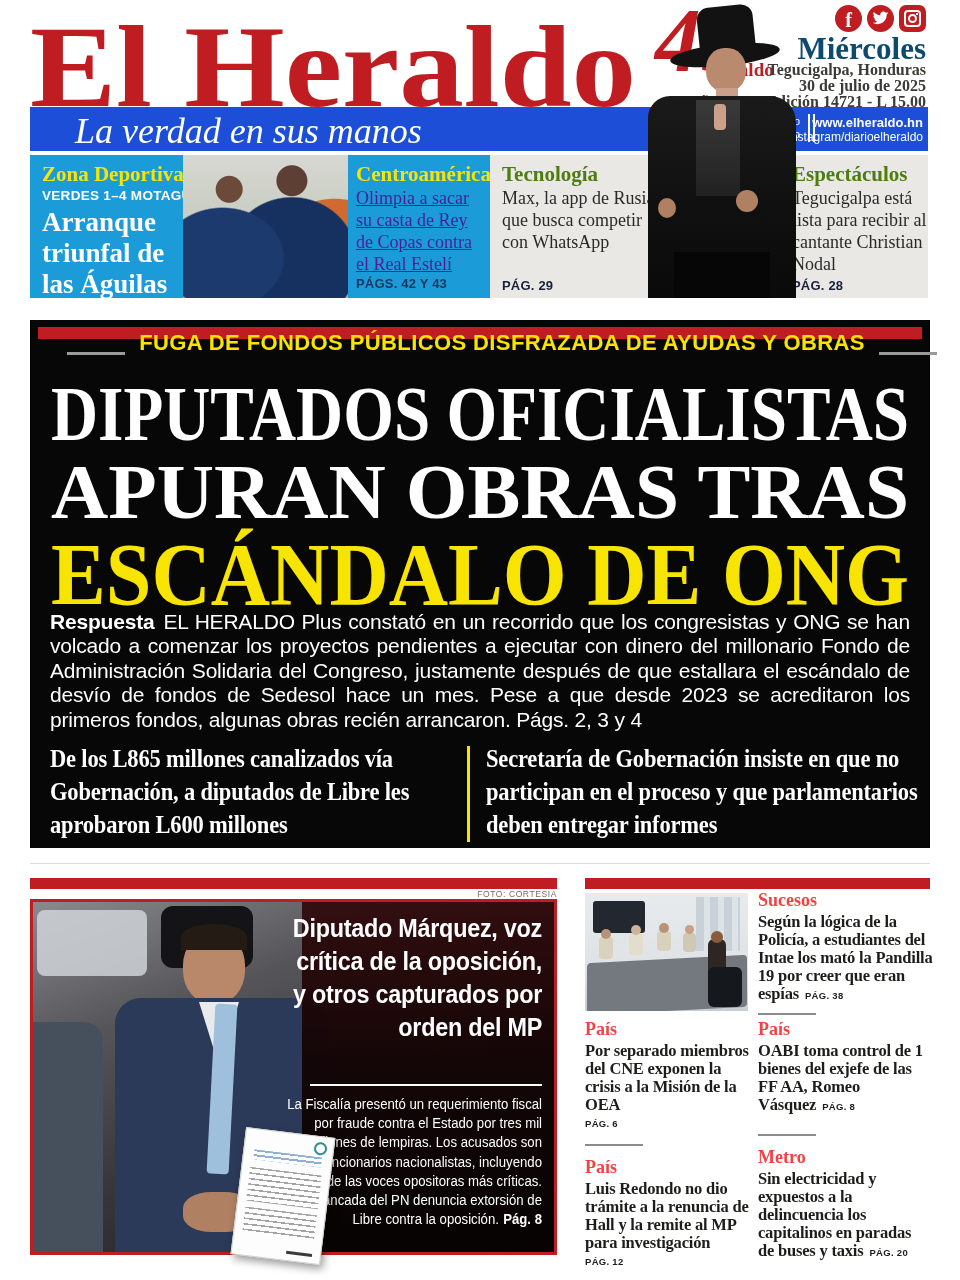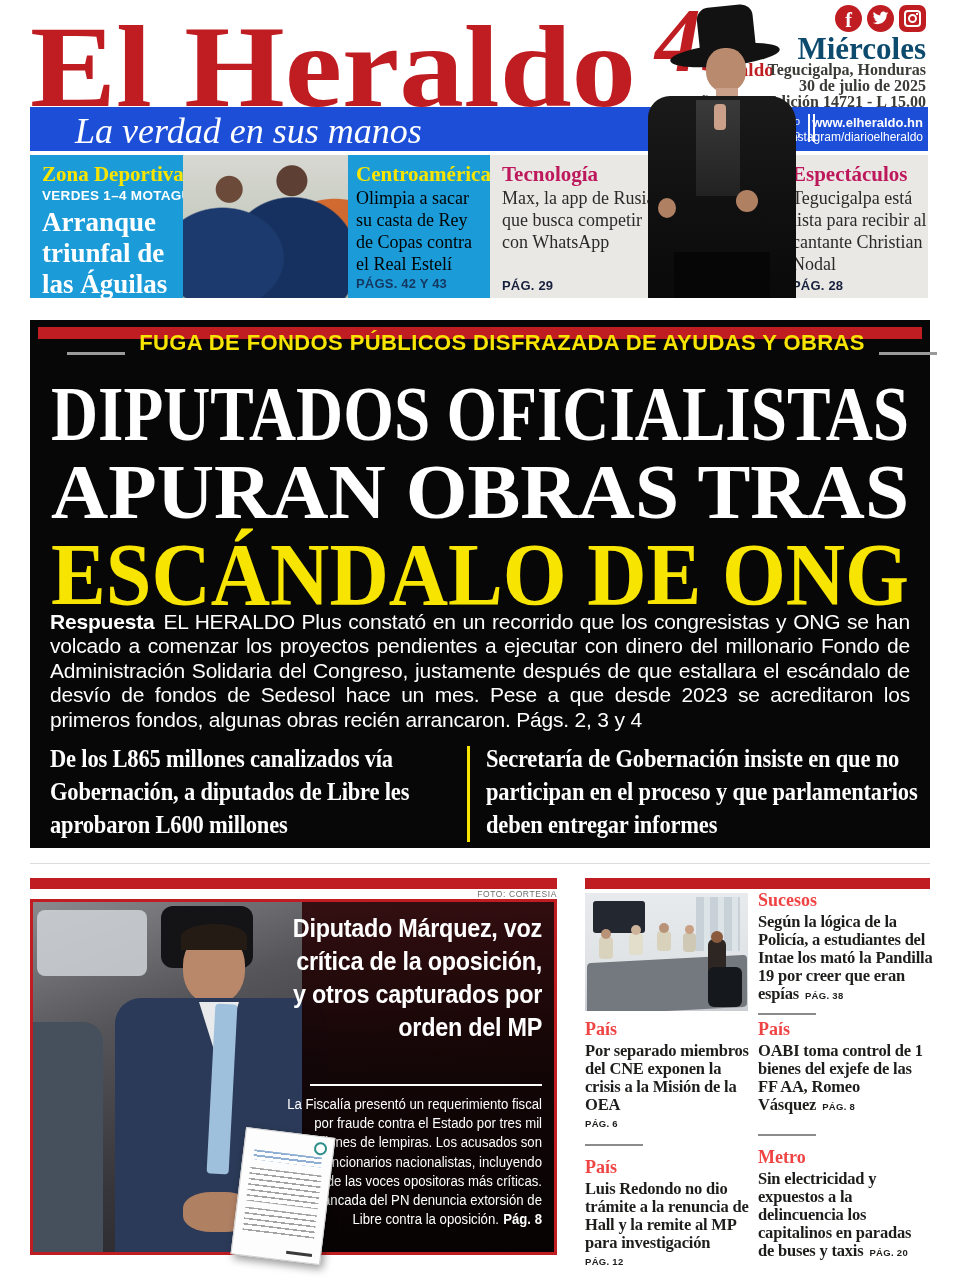--- a/index.html
+++ b/index.html
@@ -15,23 +15,23 @@
   .redband{background:#1d4ed8;text-decoration:underline;}
   .tagline{font:italic 36px/36px "Liberation Serif",serif;color:#fff;}
   .contact{color:#fff;text-align:right;}
   .contact .frag{font:11px/13px "Liberation Sans",sans-serif;opacity:.95;}
   .contact .url{font:bold 13px/15px "Liberation Sans",sans-serif;}
   .contact .ig{font:12px/14px "Liberation Sans",sans-serif;}
   .dateblock{text-align:right;color:#3b3b38;font-family:"Liberation Serif",serif;font-weight:bold;}
   
   .teaser-label{font:bold 21px/22px "Liberation Serif",serif;}
   .yellow{color:#f7e400;}
-  .red{color:#be185d;}
+  .red{color:#4d7c0f;}
   .t-body{font:18px/22px "Liberation Serif",serif;color:#2b2a28;}
-  .t-body-w{font:18px/22px "Liberation Serif",serif;color:#000000;}
+  .t-body-w{font:18px/22px "Liberation Serif",serif;color:#4c1d95;text-decoration:underline;}
   .t-page{font:bold 13px/14px "Liberation Sans",sans-serif;color:#16203c;letter-spacing:.2px;}
   .t-page-blue{font:bold 13px/14px "Liberation Sans",sans-serif;color:#14365f;letter-spacing:.2px;}
   
   .kickrow{display:flex;align-items:center;justify-content:center;gap:14px;}
   .kickline{width:58px;height:3px;background:#9a9a9a;}
   .kicker{font:bold 22px/24px "Liberation Sans",sans-serif;color:#f7e400;letter-spacing:.4px;}
   .lead{font:21px/24.4px "Liberation Sans",sans-serif;color:#fff;text-align:justify;letter-spacing:-.2px;}
   .lead .ll{font-weight:bold;margin-right:9px;}
   .sub{font:bold 25px/33px "Liberation Serif",serif;color:#fff;transform:scaleX(.9);
        transform-origin:0 0;letter-spacing:-.2px;}

